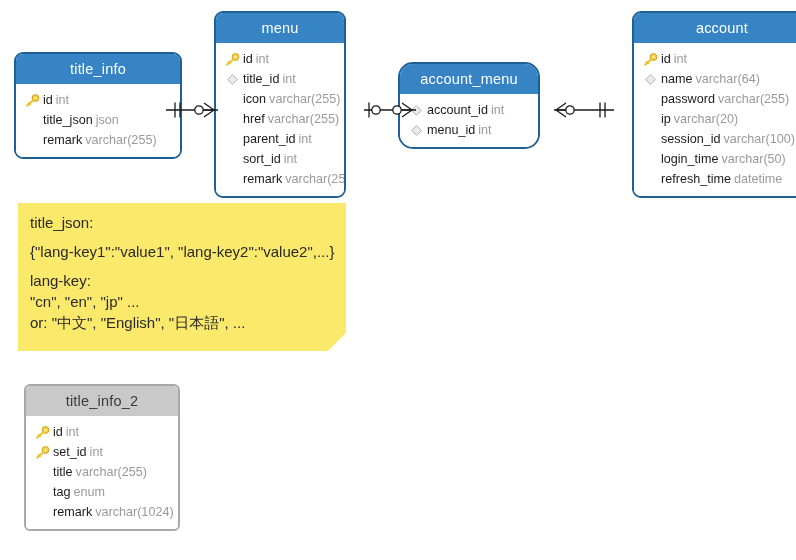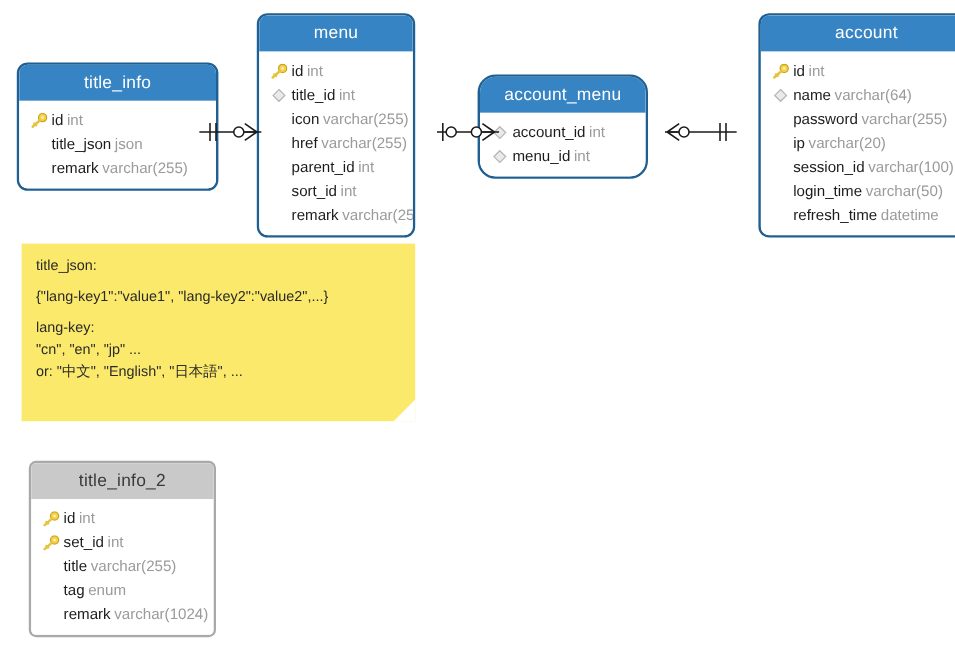--- a/index.html
+++ b/index.html
@@ -80,21 +80,21 @@
     background: #c9c9c9;
     color: #3a3a3a;
   }
 
   
   .note {
     position: absolute;
     box-sizing: border-box;
     background: #fbe96b;
     color: #2a2a2a;
-    font-size: 12px;
+    font-size: 15px;
     line-height: 1.0;
     padding: 12px 12px 0 12px;
   }
   .note-line {
     margin: 0 0 14px 0;
     white-space: nowrap;
   }
   .note-line.tight {
     margin-bottom: 6px;
   }

